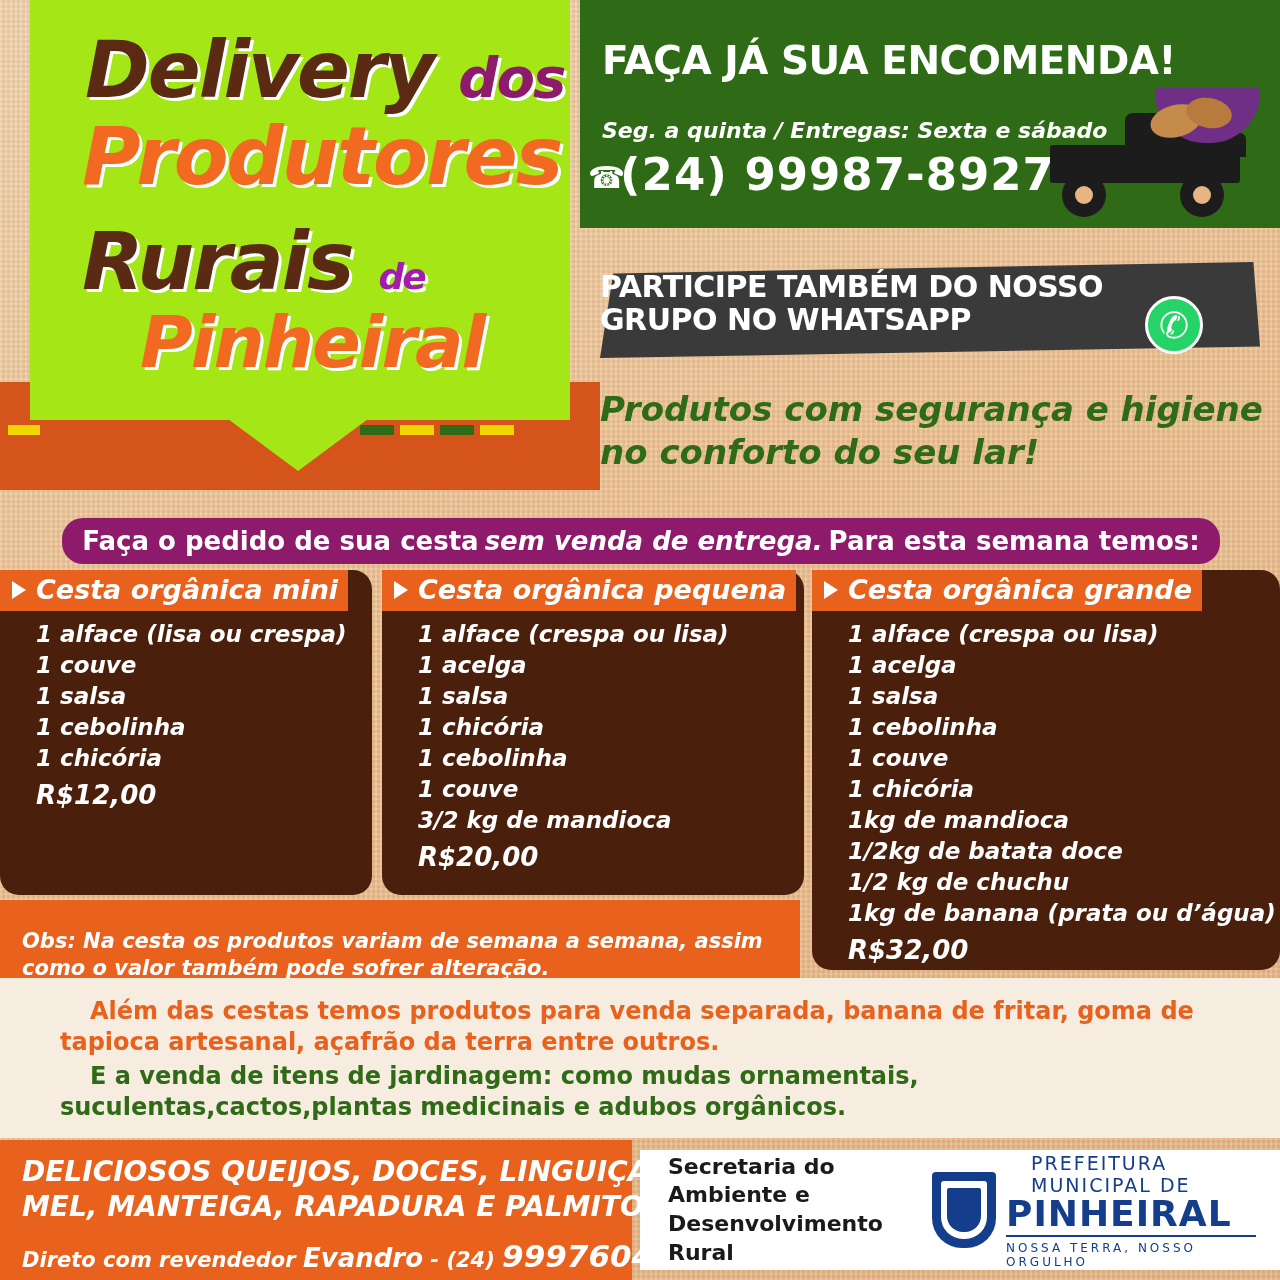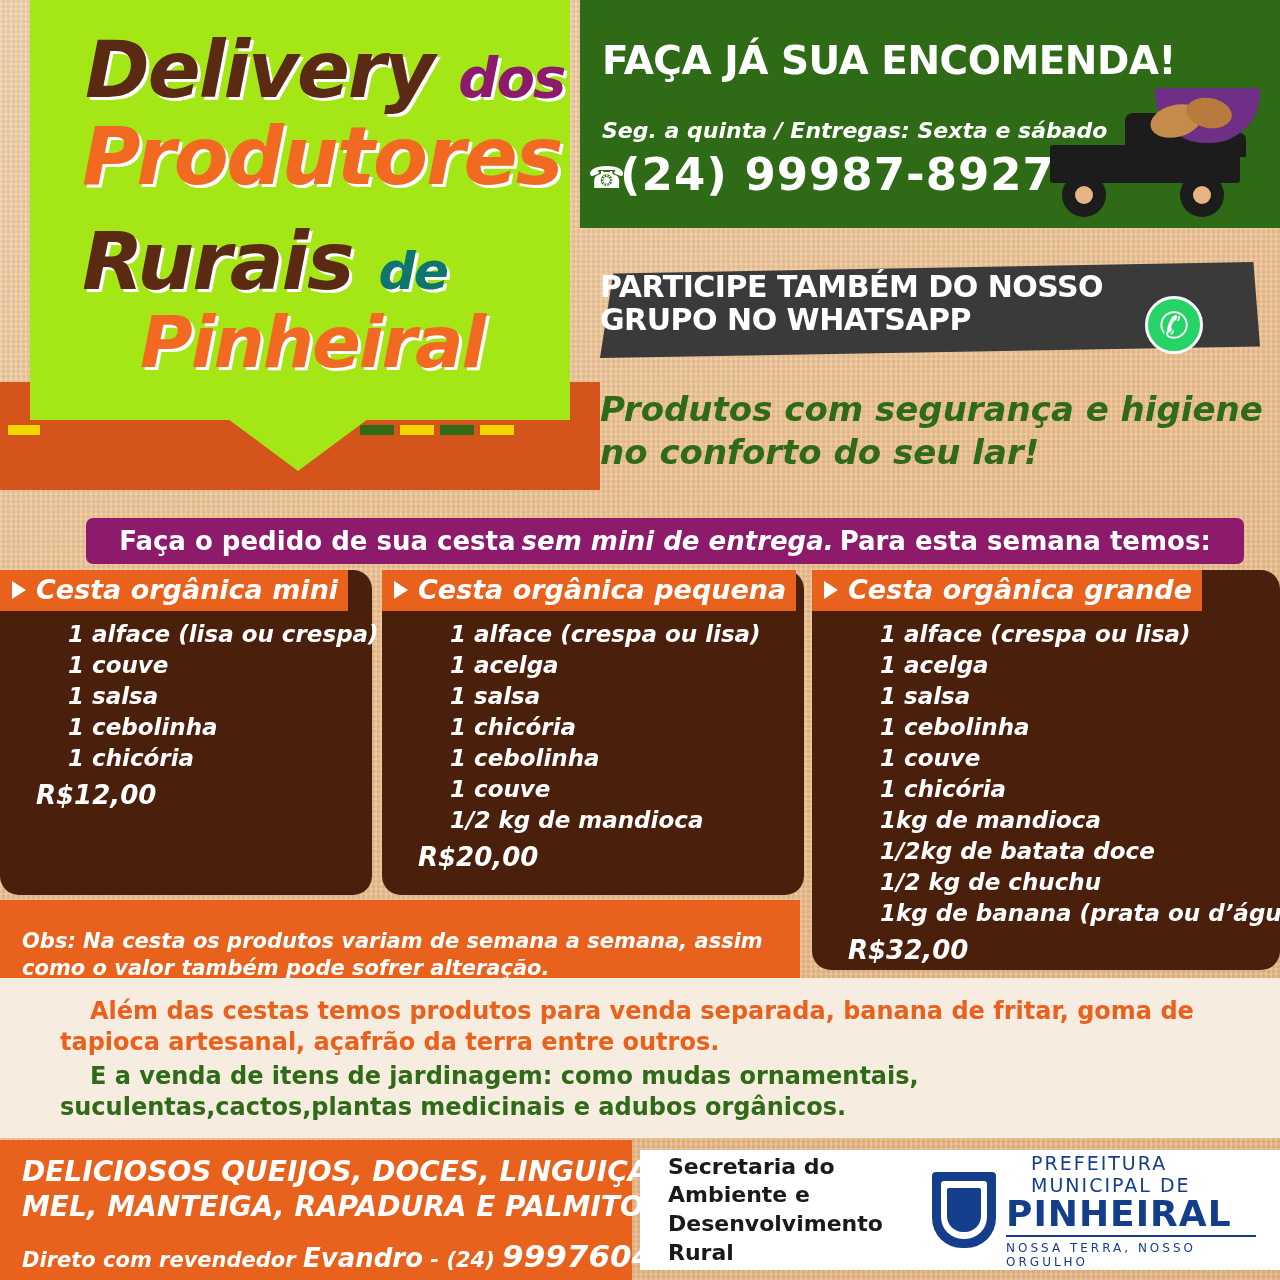--- a/index.html
+++ b/index.html
@@ -99,42 +99,41 @@
   .lg2 {
     position: absolute; left: 52px; top: 110px;
     font-size: 80px; font-weight: bold; font-style: italic;
     color: #f26a21; text-shadow: 3px 3px 0 #ffffff; letter-spacing: -2px;
   }
   .lg3 {
     position: absolute; left: 52px; top: 215px;
     font-size: 80px; font-weight: bold; font-style: italic;
     color: #5a2b12; text-shadow: 3px 3px 0 #ffffff; letter-spacing: -2px;
   }
-  .lg3 .de { color: #0f766e; font-size: 52px; }
+  .lg3 .de { color: #a21caf; font-size: 36px; }
   .lg4 {
     position: absolute; left: 110px; top: 300px;
     font-size: 72px; font-weight: bold; font-style: italic;
     color: #f26a21; text-shadow: 3px 3px 0 #ffffff; letter-spacing: -2px;
   }
 
   .orange-strip { position: absolute; left: 0; top: 382px; width: 600px; height: 108px; background: #d4541b; }
   .strip-y1 { position: absolute; left: 8px; top: 425px; width: 32px; height: 10px; background: #f2d600; }
   .strip-g1 { position: absolute; left: 360px; top: 425px; width: 34px; height: 10px; background: #2f6b16; }
   .strip-y2 { position: absolute; left: 400px; top: 425px; width: 34px; height: 10px; background: #f2d600; }
   .strip-g2 { position: absolute; left: 440px; top: 425px; width: 34px; height: 10px; background: #2f6b16; }
   .strip-y3 { position: absolute; left: 480px; top: 425px; width: 34px; height: 10px; background: #f2d600; }
 
   
   .order-bar {
     position: absolute; left: 62px; top: 518px; width: 1158px; height: 46px;
-    background: #8e1a6b; border-radius: 7px;
+    background: #8e1a6b; border-radius: 21px;
     color: #fff; font-size: 26px; font-weight: bold;
     display: flex; align-items: center; justify-content: center;
     white-space: nowrap;
-    margin-left: 24px;
   }
   .order-bar .ital { font-style: italic; margin: 0 6px; }
 
   
   .baskets { position: absolute; left: 0; top: 570px; width: 1280px; height: 400px; }
   .bk {
     position: absolute; top: 0; background: #4a200d; color: #ffffff; border-radius: 19px;
   }
   .bk1 { left: 0; width: 372px; height: 325px; }
   .bk2 { left: 382px; width: 422px; height: 325px; }
@@ -143,21 +142,21 @@
   .bk-title {
     background: #e8611d; color: #fff; font-size: 27px; font-weight: bold; font-style: italic;
     padding: 4px 10px 6px 36px; position: relative; white-space: nowrap;
     display: inline-block;
   }
   .bk-title::before {
     content: ""; position: absolute; left: 12px; top: 11px;
     border-left: 14px solid #ffffff; border-top: 9px solid transparent; border-bottom: 9px solid transparent;
   }
   .bk ul { list-style: none; margin: 8px 0 0 36px; }
-  .bk li { font-size: 23px; font-style: italic; font-weight: bold; line-height: 1.35; white-space: nowrap; margin-left: 32px; }
+  .bk li { font-size: 23px; font-style: italic; font-weight: bold; line-height: 1.35; white-space: nowrap; }
   .bk .price { font-size: 26px; font-weight: bold; font-style: italic; margin: 6px 0 0 36px; }
 
   .obs {
     position: absolute; left: 0; top: 900px; width: 800px; height: 90px;
     background: #e8611d; color: #fff;
     padding: 28px 18px 0 22px;
     font-size: 21px; font-style: italic; font-weight: bold; line-height: 1.3;
   }
   .obs b { font-weight: bold; }
 
@@ -249,21 +248,21 @@
       <div class="lg1"><span>Delivery</span> <span class="dos">dos</span></div>
       <div class="lg2">Produtores</div>
       <div class="lg3"><span>Rurais</span> <span class="de">de</span></div>
       <div class="lg4">Pinheiral</div>
     </div>
     <div class="logo-tip"></div>
   </div>
 
   <div class="order-bar">
     <span>Faça o pedido de sua cesta</span>
-    <span class="ital">sem mini de entrega.</span>
+    <span class="ital">sem venda de entrega.</span>
     <span>Para esta semana temos:</span>
   </div>
 
   <div class="baskets">
 
     <div class="bk bk1">
       <div class="bk-title">Cesta orgânica mini</div>
       <ul>
         <li>1 alface (lisa ou crespa)</li>
         <li>1 couve</li>
@@ -276,21 +275,21 @@
 
     <div class="bk bk2">
       <div class="bk-title">Cesta orgânica pequena</div>
       <ul>
         <li>1 alface (crespa ou lisa)</li>
         <li>1 acelga</li>
         <li>1 salsa</li>
         <li>1 chicória</li>
         <li>1 cebolinha</li>
         <li>1 couve</li>
-        <li>1/2 kg de mandioca</li>
+        <li>3/2 kg de mandioca</li>
       </ul>
       <div class="price">R$20,00</div>
     </div>
 
     <div class="bk bk3">
       <div class="bk-title">Cesta orgânica grande</div>
       <ul>
         <li>1 alface (crespa ou lisa)</li>
         <li>1 acelga</li>
         <li>1 salsa</li>

